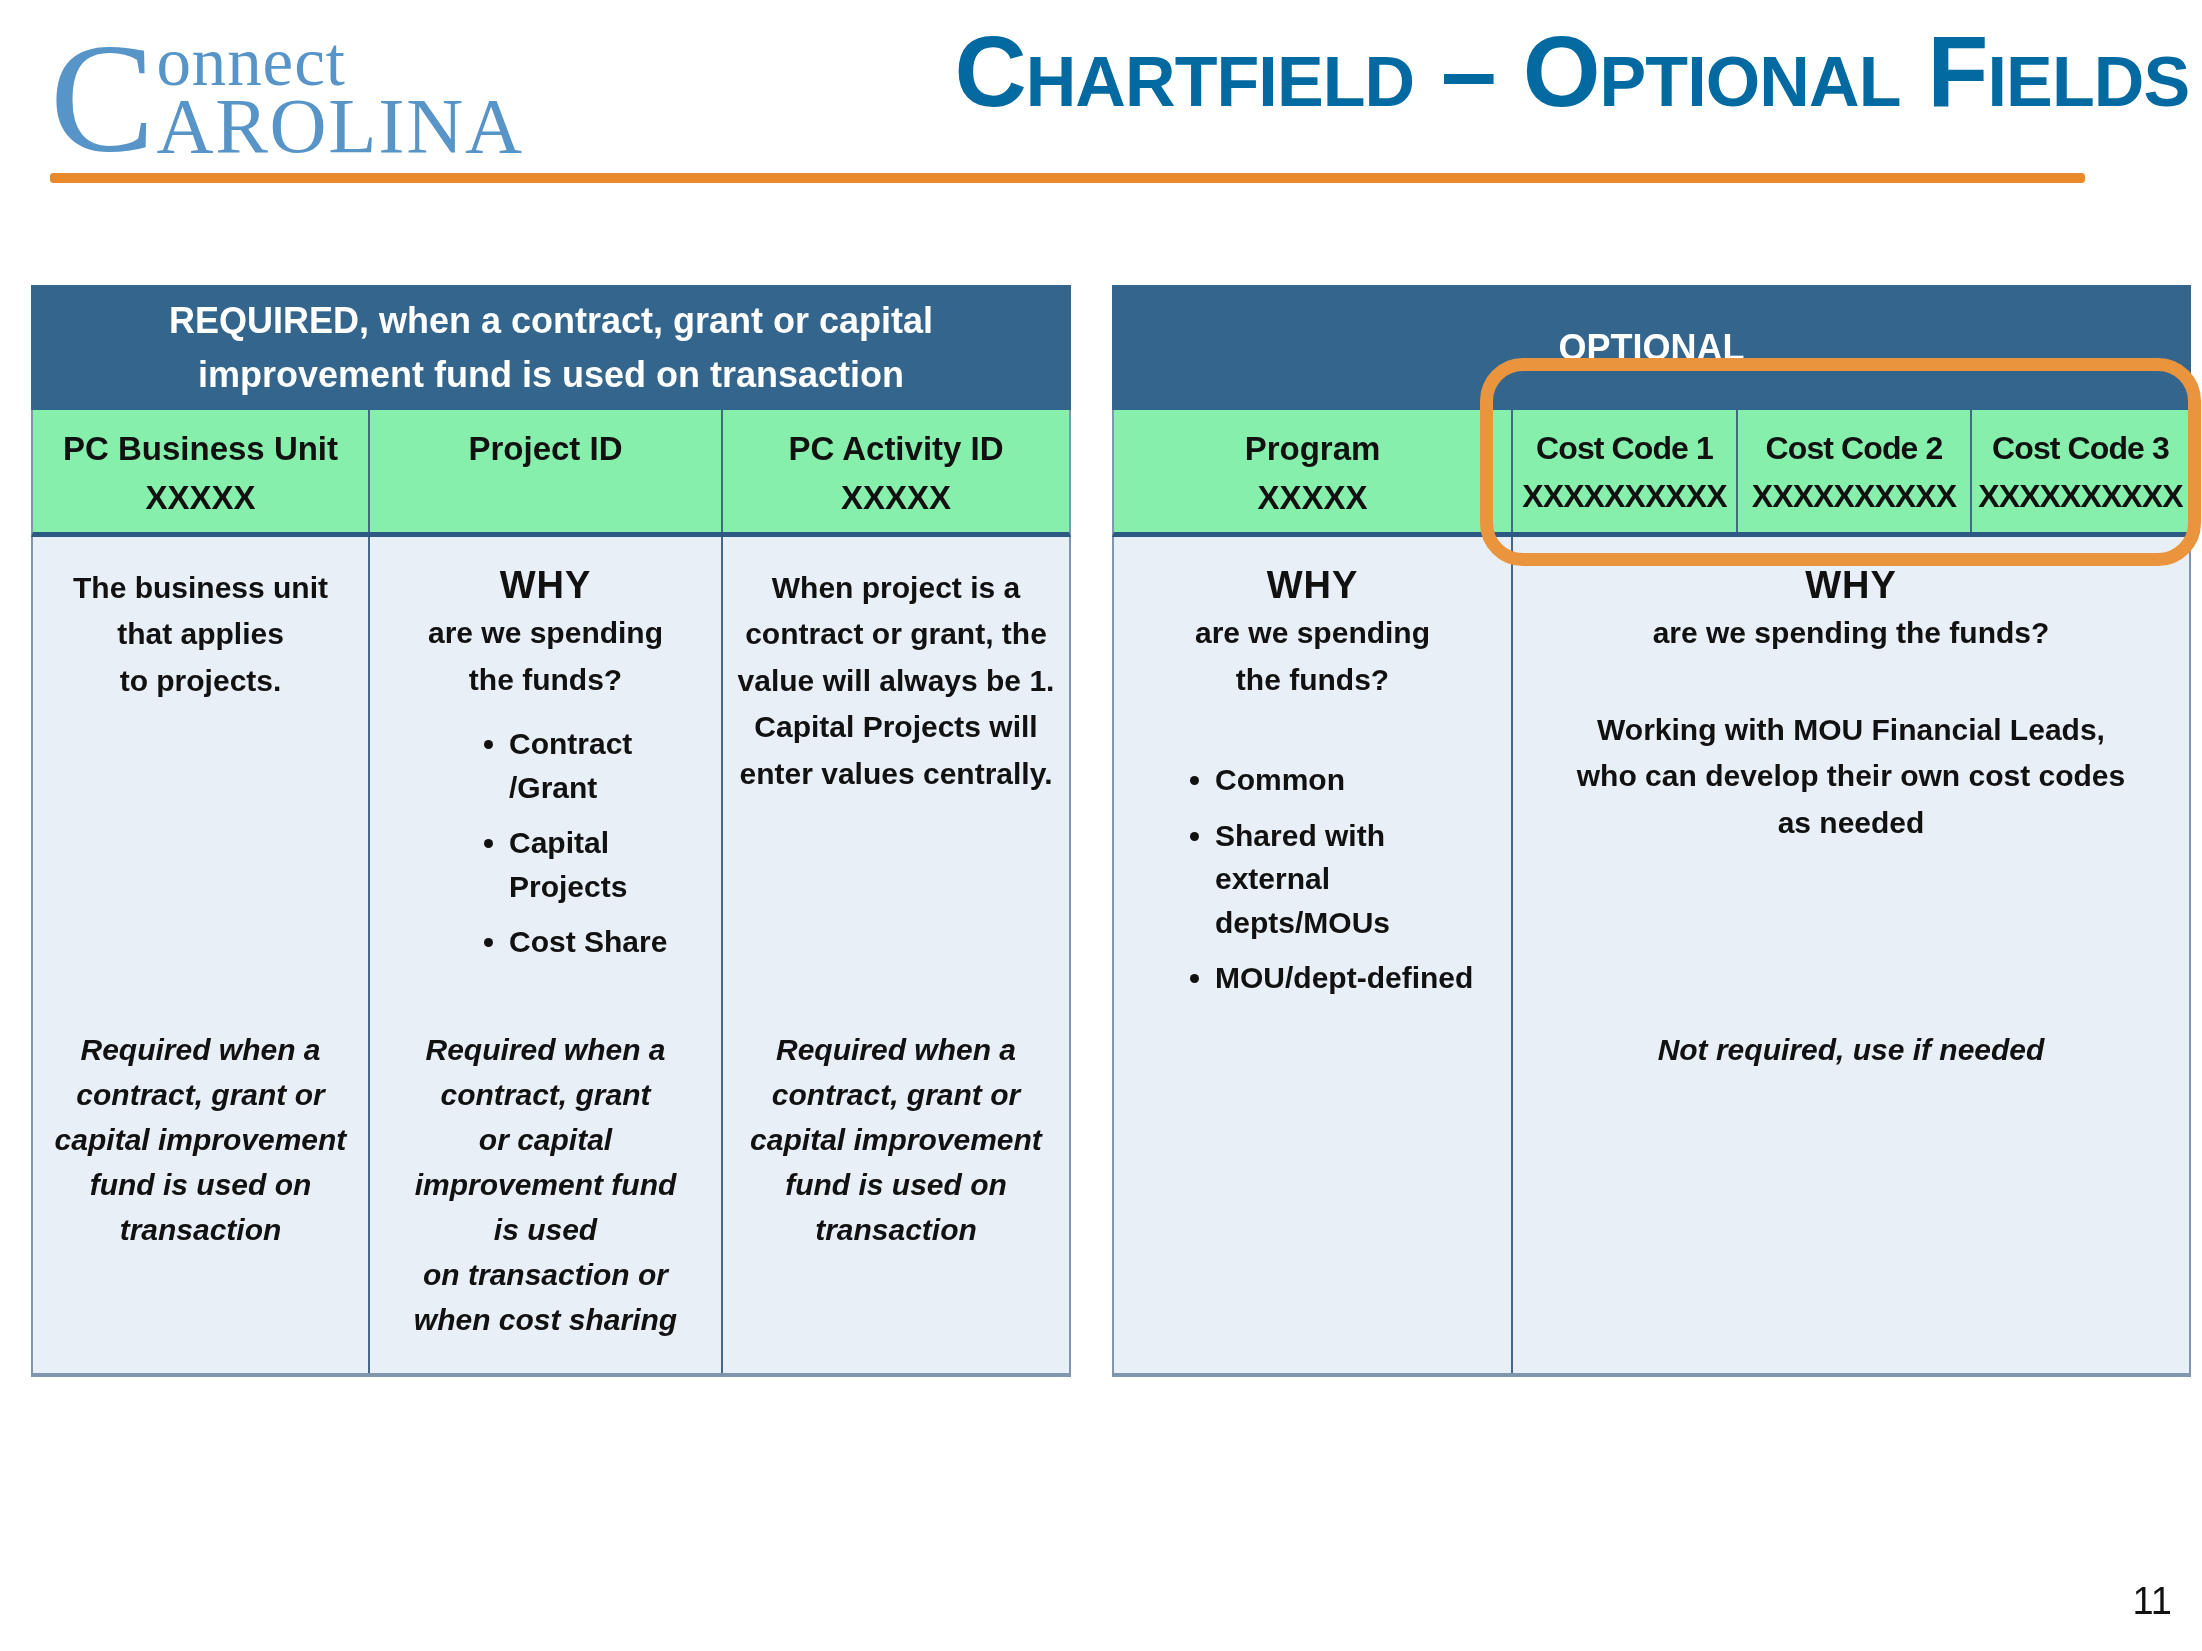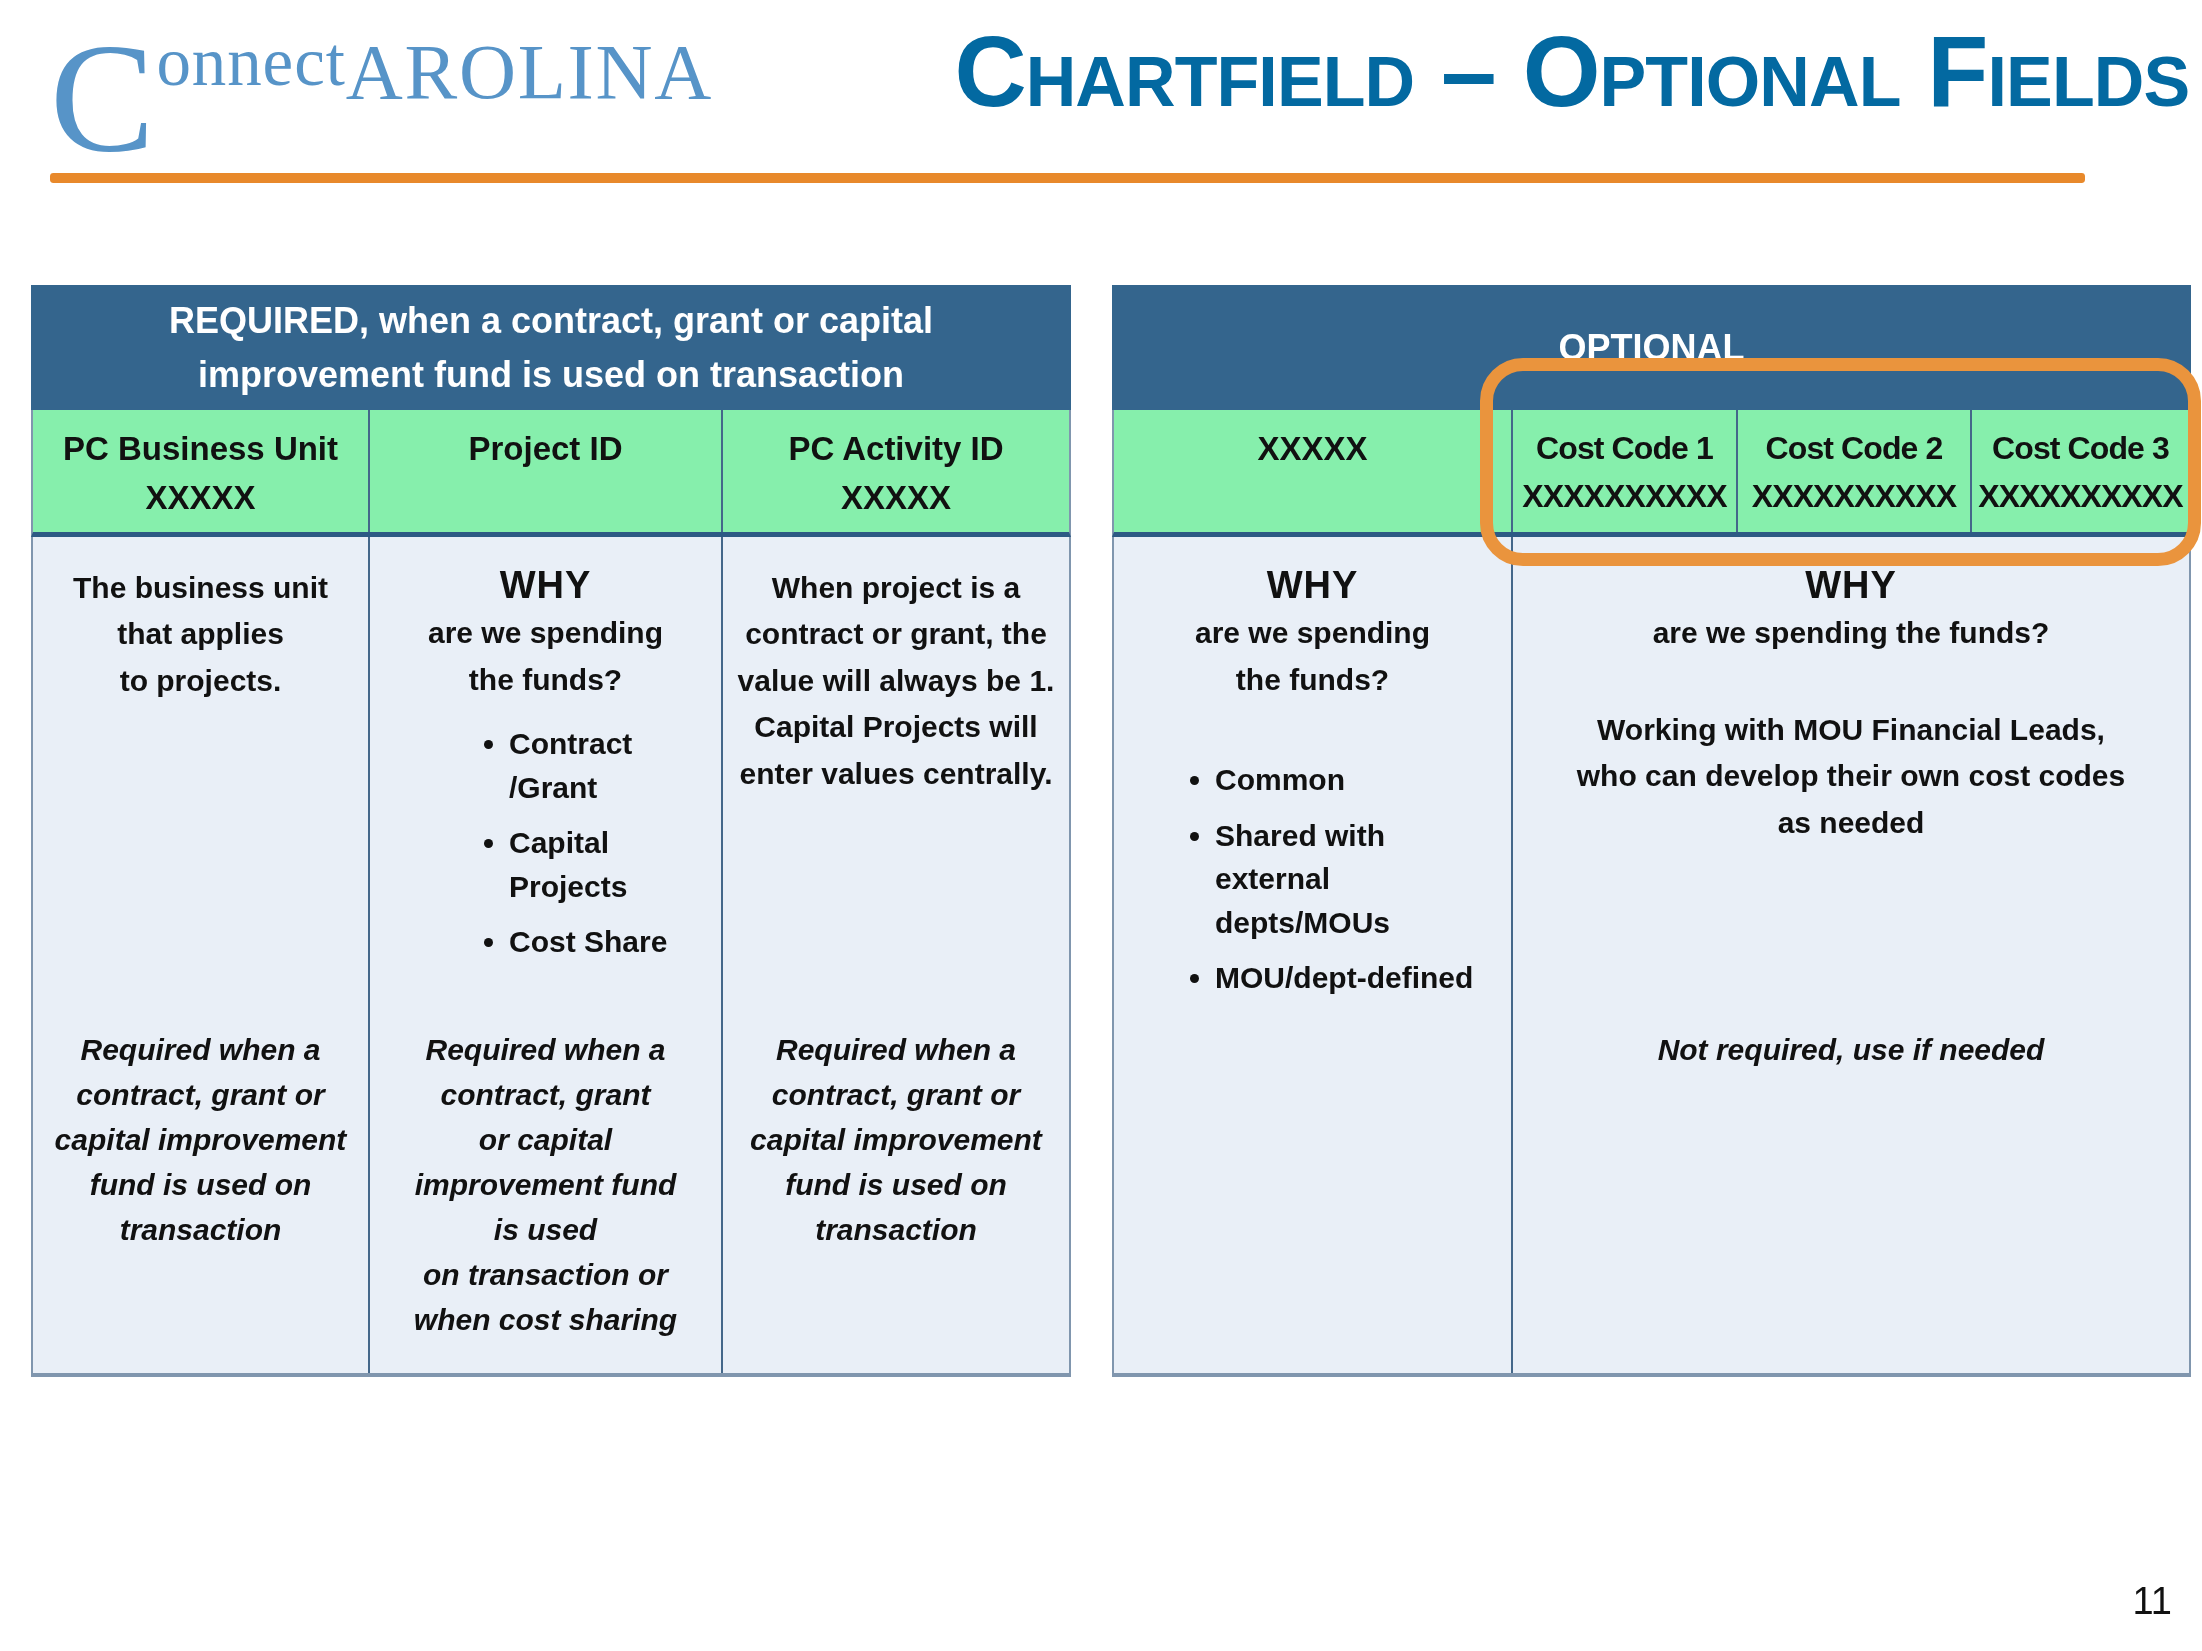--- a/index.html
+++ b/index.html
@@ -6,21 +6,21 @@
   .slide {
     position:relative; width:2203px; height:1652px; background:#ffffff;
     font-family:"Liberation Sans", sans-serif; color:#111; overflow:hidden;
   }
   .pre { white-space:pre-line; }
 
   
   .logo { position:absolute; left:50px; top:33px; display:flex; align-items:flex-start;
           color:#5794C8; font-family:"Liberation Serif", serif; line-height:1; }
   .logo-c { font-size:157px; line-height:0.82; }
-  .logo-col { display:flex; margin-left:1.7px; margin-top:3.4px; }
+  .logo-col { display:flex; flex-direction:column; margin-left:1.7px; margin-top:3.4px; }
   .logo-top { font-size:69px; line-height:0.78; letter-spacing:0.9px; }
   .logo-bottom { font-size:79px; line-height:0.92; letter-spacing:1.7px; }
 
   .title { position:absolute; top:15.5px; right:13.8px; margin:0;
            font-size:100px; font-weight:bold; font-variant:small-caps;
            letter-spacing:-0.9px; color:#0369a1; line-height:1.1; }
 
   .rule { position:absolute; left:50px; top:173px; width:2035px; height:9.5px;
           background:#E8892B; border-radius:3.4px; }
 
@@ -144,20 +144,21 @@
       </div>
     </div>
   </div>
 
   <div class="tbl tbl-right">
     <div class="band">
       <span>OPTIONAL</span>
     </div>
     <div class="hrow">
       <div class="hcell" style="width:399px">
+        <div>Program</div>
         <div>XXXXX</div>
       </div>
       <div class="hcell hcell-cc" style="width:225px">
         <div>Cost Code 1</div>
         <div>XXXXXXXXXX</div>
       </div>
       <div class="hcell hcell-cc" style="width:234px">
         <div>Cost Code 2</div>
         <div>XXXXXXXXXX</div>
       </div>

